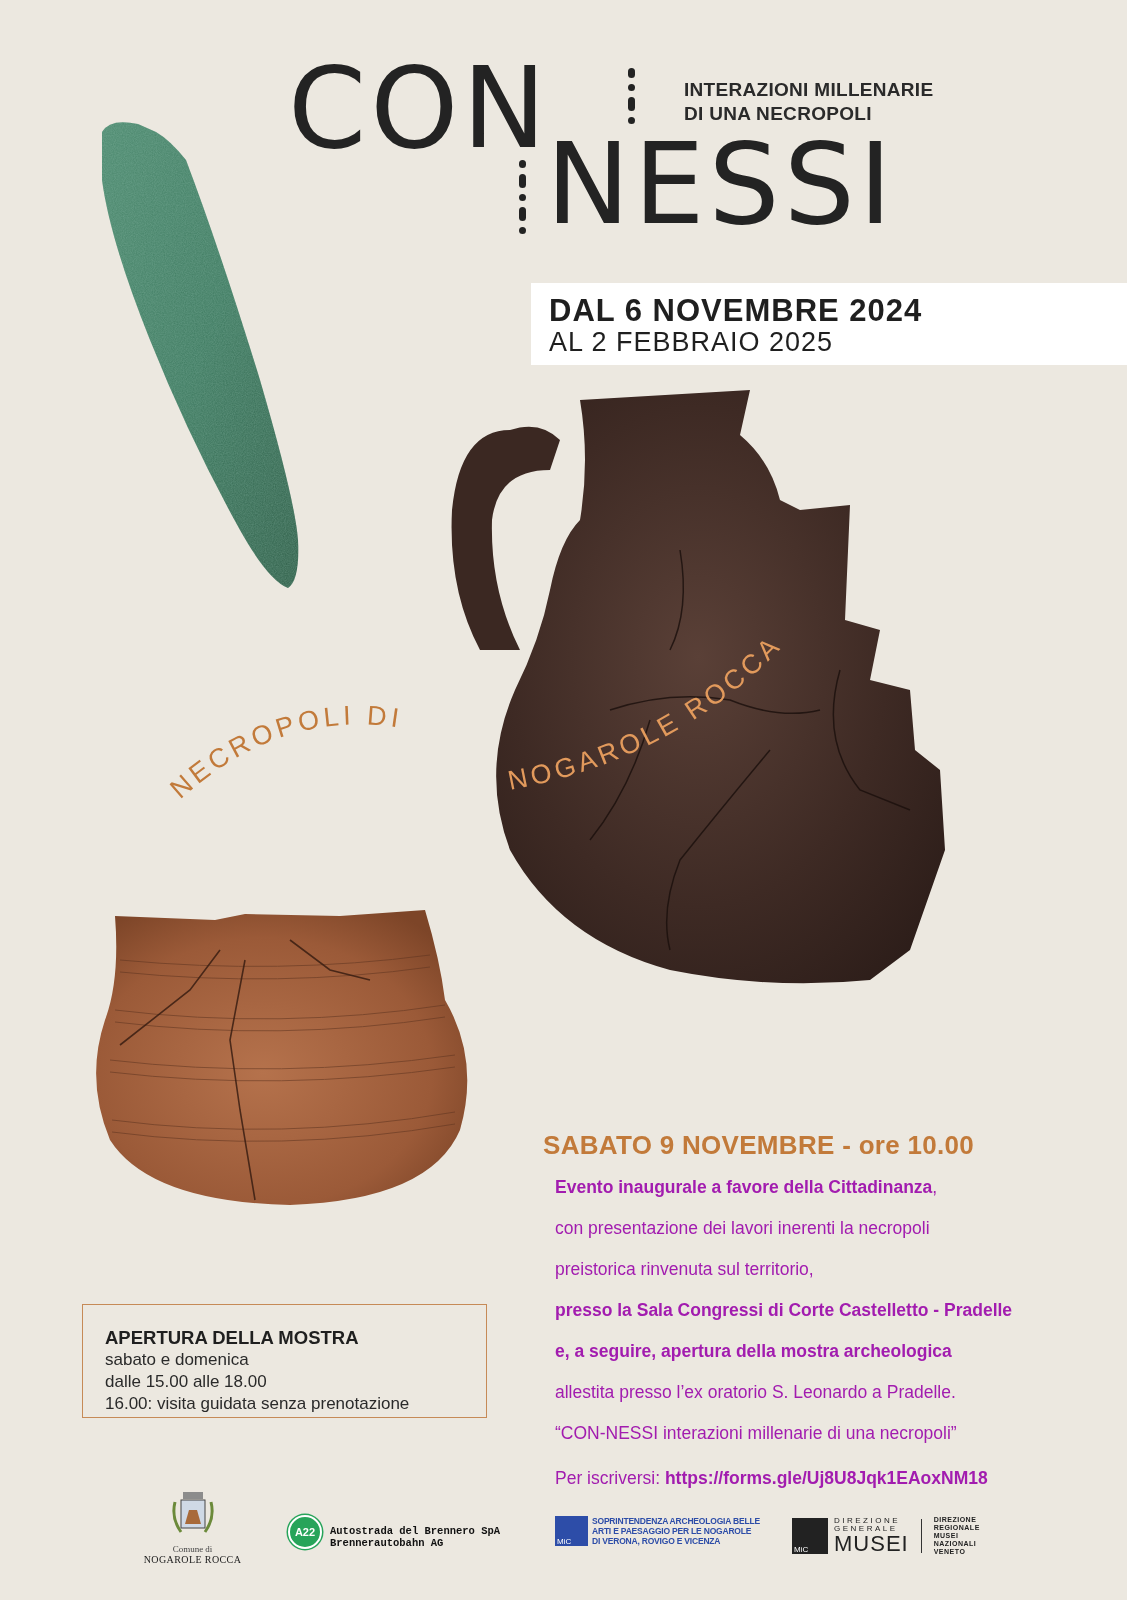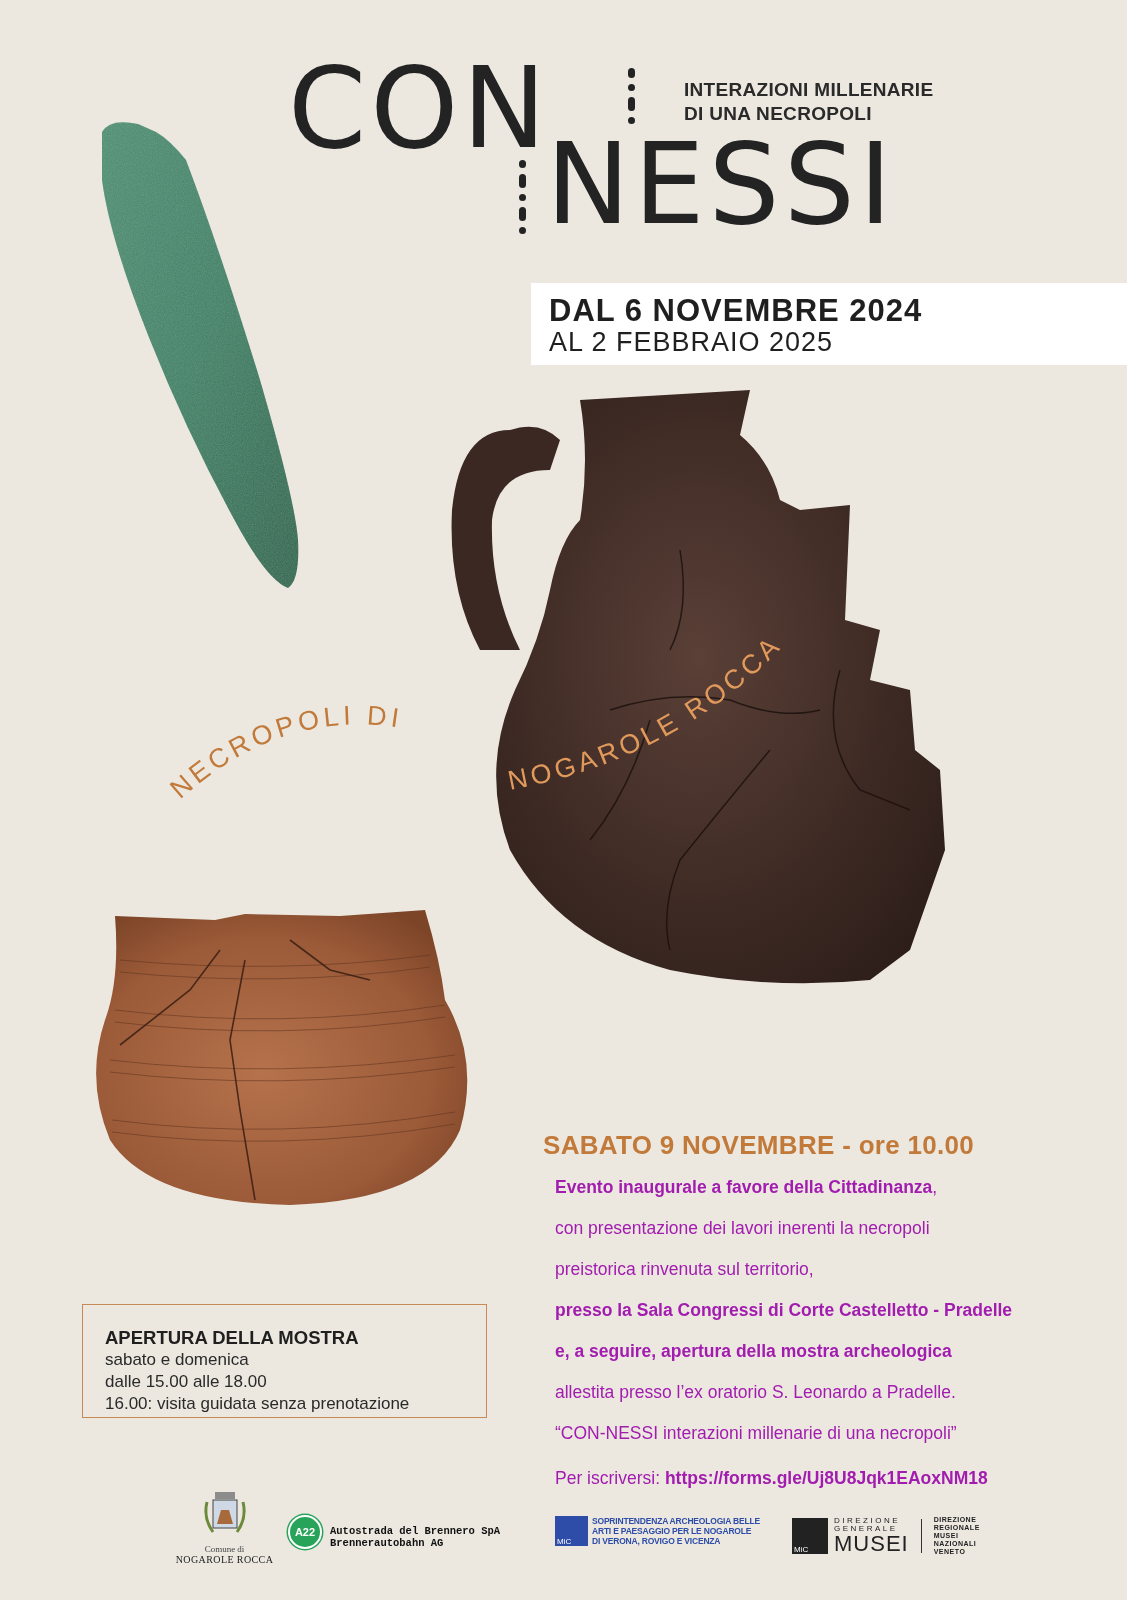--- a/index.html
+++ b/index.html
@@ -52,21 +52,21 @@
 
   
   .opening {
     left: 82px; top: 1304px; width: 405px; height: 114px;
     border: 1.5px solid #c68a57; box-sizing: border-box; padding: 22px 0 0 22px;
   }
   .opening-title { font-size: 18.5px; font-weight: 700; line-height: 22px; color: #1f1f1f; }
   .opening-line { font-size: 17px; line-height: 22px; color: #2a2a2a; }
 
   
-  .logo { top: 1488px; margin-left: 32px; }
+  .logo { top: 1488px; }
   .logo-comune { left: 140px; width: 105px; text-align: center; }
   .logo-comune .small { font-family: "Liberation Serif", serif; font-size: 9px; color: #444; }
   .logo-comune .big { font-family: "Liberation Serif", serif; font-size: 10px; color: #222; letter-spacing: .4px; }
   .logo-a22 { left: 288px; top: 1515px; display: flex; align-items: flex-end; gap: 8px; }
   .a22-badge {
     width: 30px; height: 30px; border-radius: 50%; background: #27a45a; color: #fff;
     font-size: 11px; font-weight: 700; display: flex; align-items: center; justify-content: center;
     border: 2px solid #ffffff; box-shadow: 0 0 0 1.5px #27a45a;
   }
   .a22-text { font-family: "Liberation Mono", monospace; font-size: 10.5px; font-weight: 700; line-height: 12px; color: #111; }

